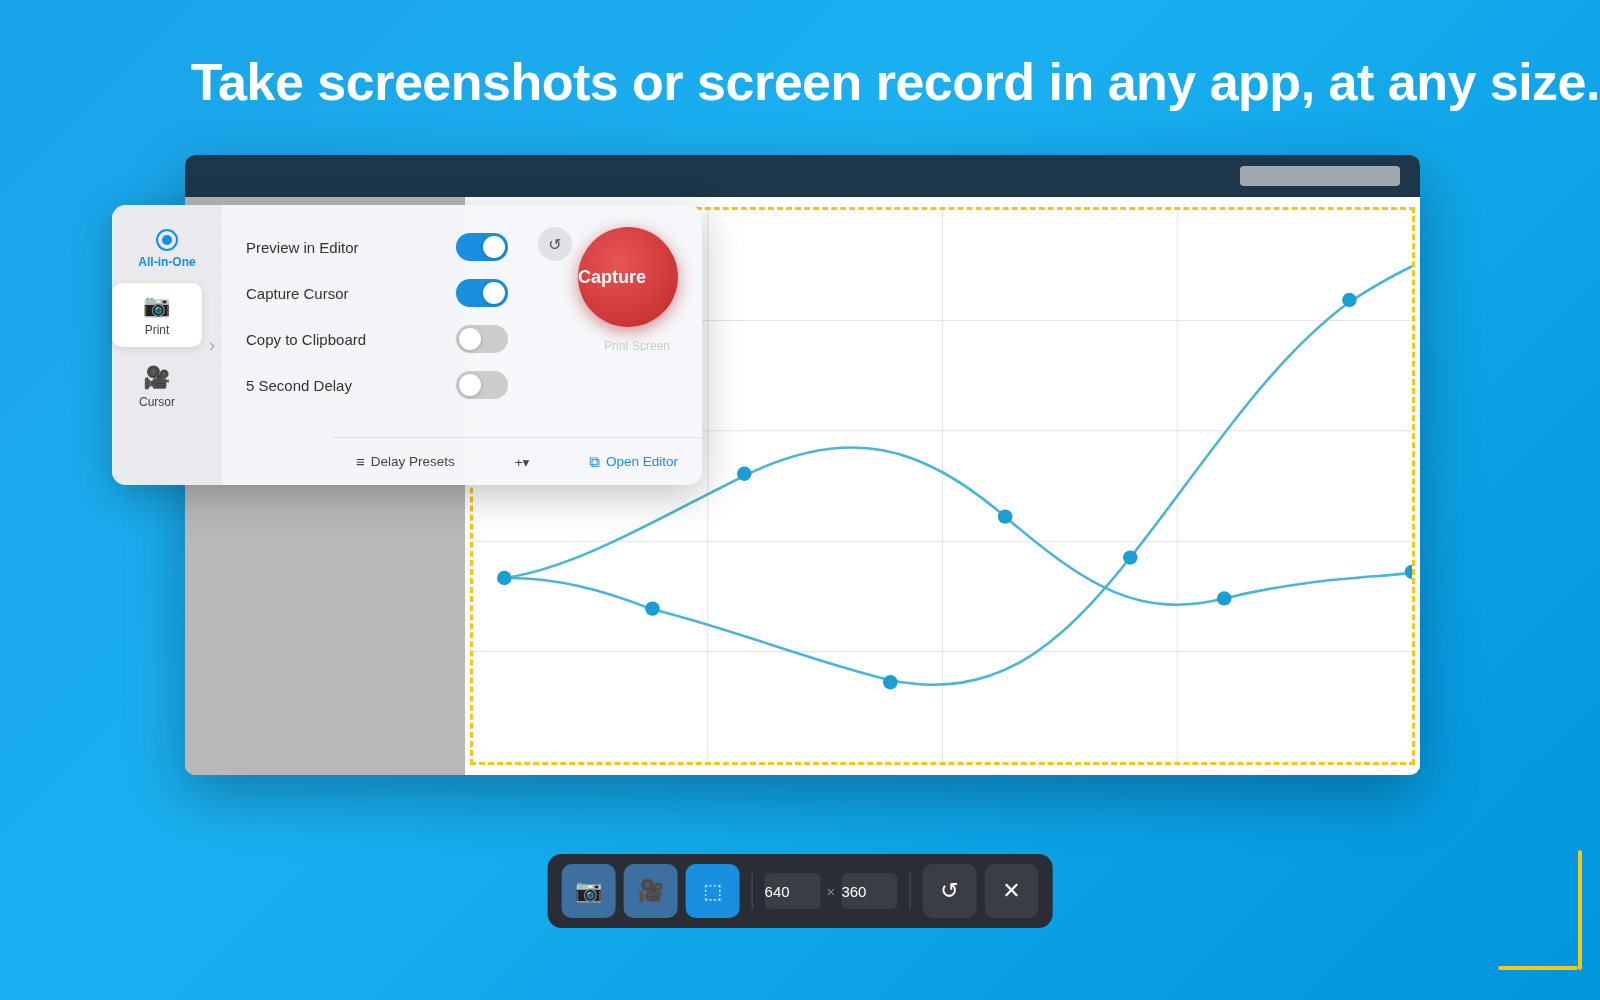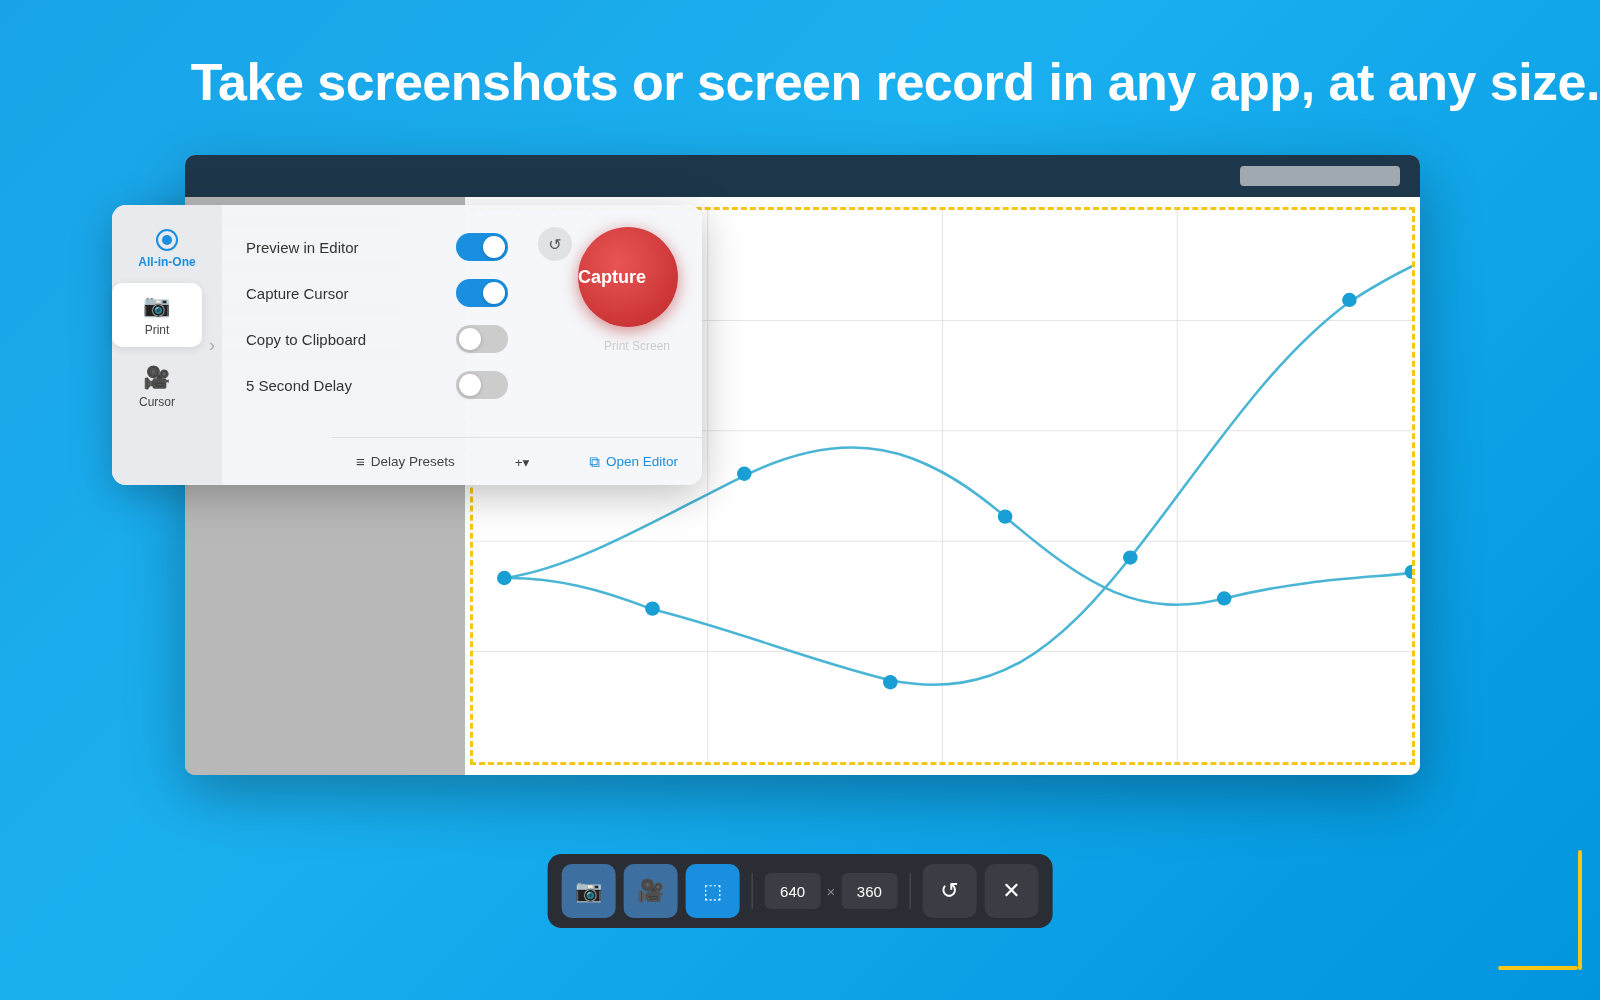--- a/index.html
+++ b/index.html
@@ -357,21 +357,21 @@
     }
 
     .size-input {
       width: 56px;
       height: 36px;
       background: #3a3d43;
       border: none;
       border-radius: 6px;
       color: white;
       font-size: 15px;
-      text-align: center;
+      text-align: left;
     }
 
     .size-x {
       color: #888;
       font-size: 15px;
     }
 
     .toolbar-icon-btn {
       width: 54px;
       height: 54px;

